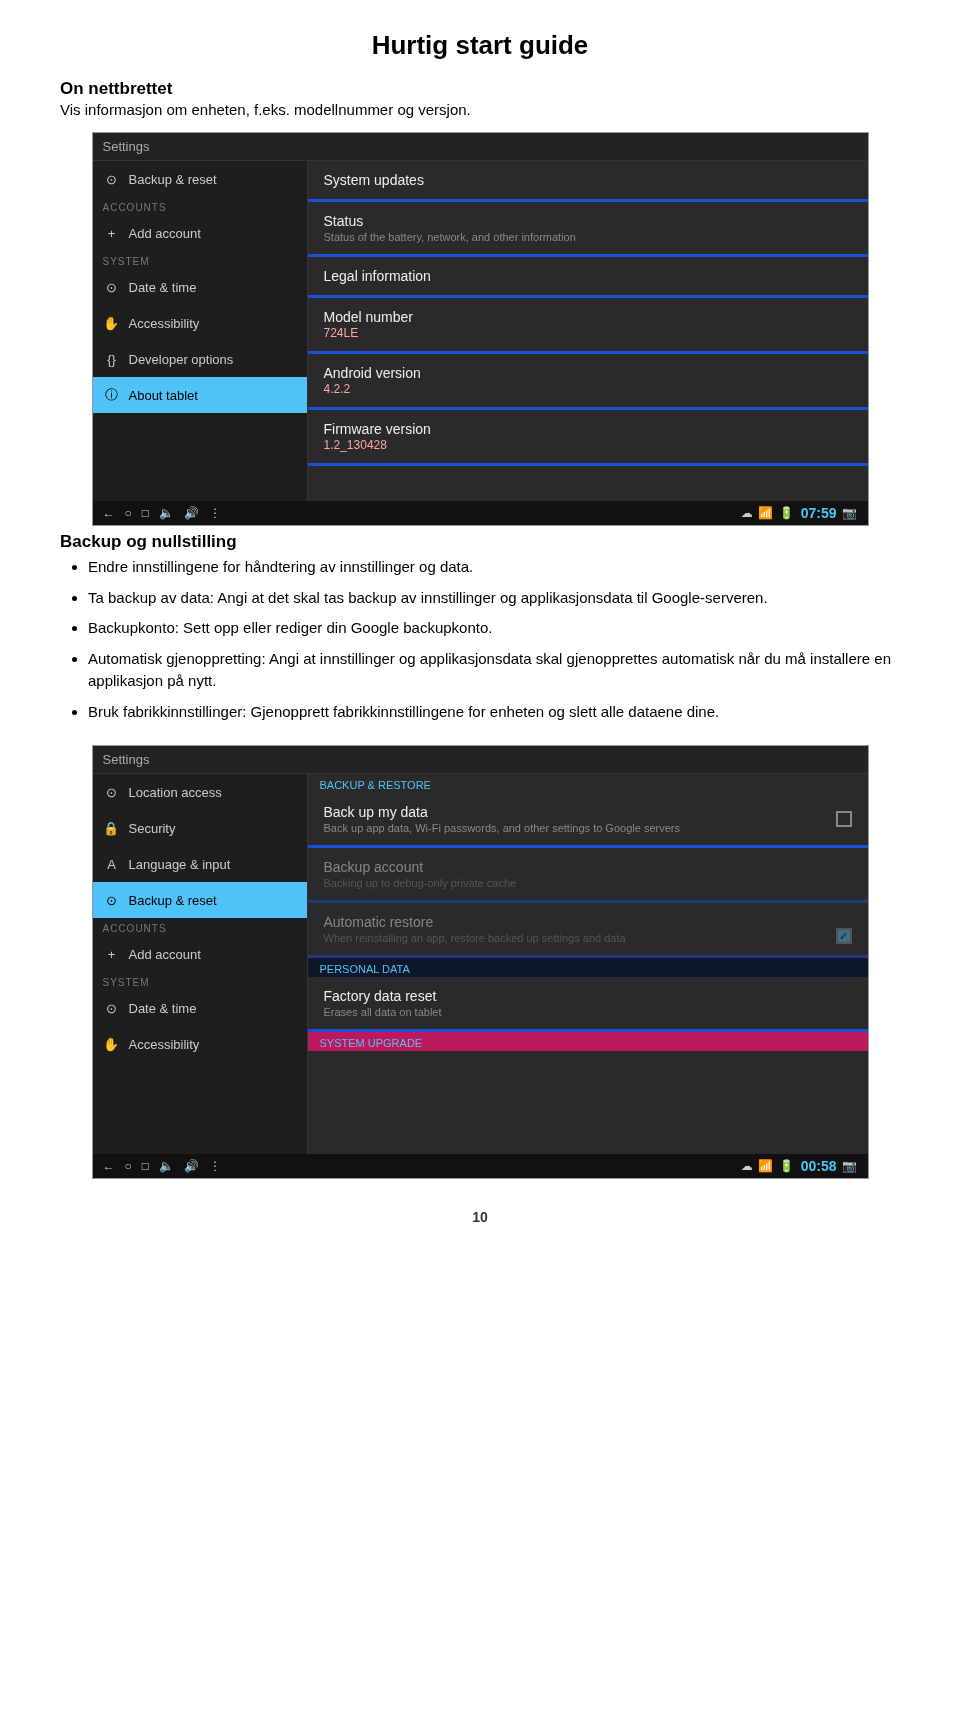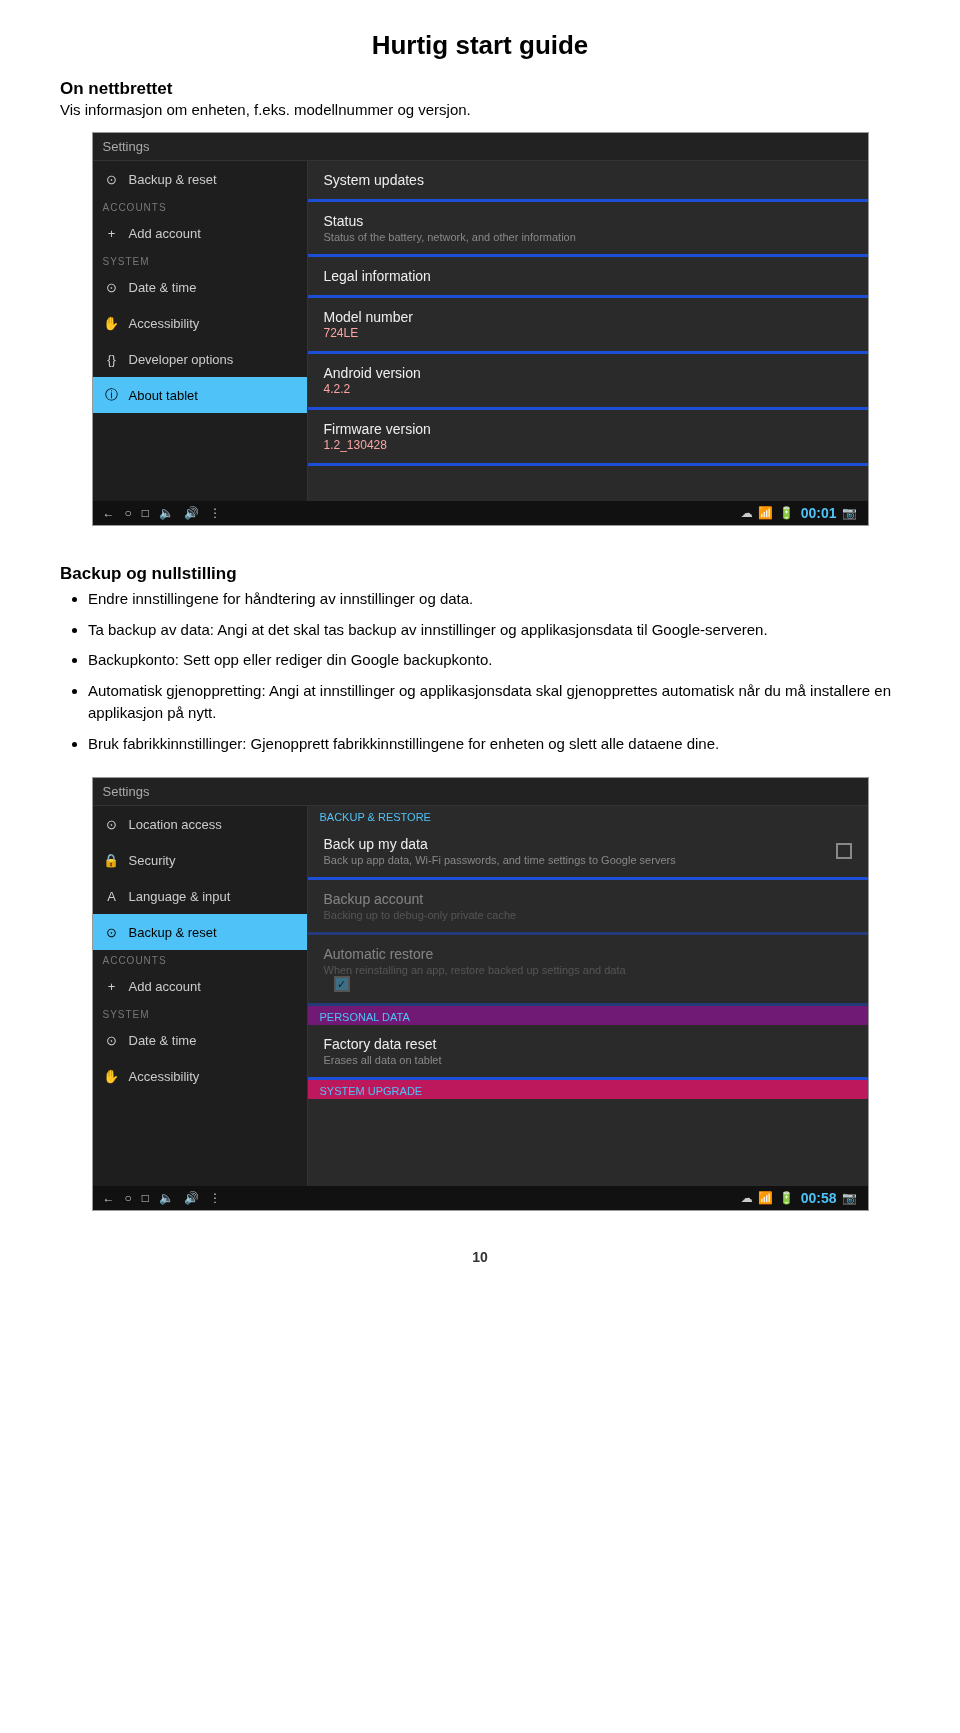--- a/index.html
+++ b/index.html
@@ -25,21 +25,21 @@
       font-size: 17px;
       font-weight: bold;
       margin-bottom: 4px;
     }
 
     
     .screenshot {
       border: 1px solid #999;
       background: #1a1a1a;
       width: 777px;
-      margin: 0 auto 38px auto;
+      margin: 0 auto 6px auto;
       overflow: hidden;
       position: relative;
     }
 
     
     .settings-header {
       background: #222;
       color: #aaa;
       font-size: 13px;
       padding: 6px 10px;
@@ -268,21 +268,21 @@
       <span>○</span>
       <span>□</span>
       <span>🔈</span>
       <span>🔊</span>
       <span>⋮</span>
     </div>
     <div class="status-right">
       <span>☁</span>
       <span>📶</span>
       <span>🔋</span>
-      <span class="status-clock">00:01</span>
+      <span class="status-clock">07:59</span>
       <span>📷</span>
     </div>
   </div>
 </div>
 
 <div class="bullet-section">
   <div class="section-heading">Backup og nullstilling</div>
   <ul>
     <li>Endre innstillingene for håndtering av innstillinger og data.</li>
     <li>Ta backup av data: Angi at det skal tas backup av innstillinger og applikasjonsdata til Google-serveren.</li>
@@ -342,39 +342,39 @@
       </div>
     </div>
 
     <div class="settings-content" style="padding: 0;">
 
       <div style="padding: 5px 12px 2px 12px; font-size: 11px; color: #4fc3f7; background: #2a2a2a;">BACKUP &amp; RESTORE</div>
 
       <div class="content-item" style="display:flex; align-items:center; justify-content:space-between;">
         <div>
           <div class="ci-title">Back up my data</div>
-          <div class="ci-sub">Back up app data, Wi-Fi passwords, and time settings to Google servers</div>
+          <div class="ci-sub">Back up app data, Wi-Fi passwords, and other settings to Google servers</div>
         </div>
         <div style="width:16px; height:16px; border:2px solid #888; margin-left:10px; flex-shrink:0;"></div>
       </div>
 
       <div class="content-item" style="opacity:0.45;">
         <div class="ci-title">Backup account</div>
         <div class="ci-sub">Backing up to debug-only private cache</div>
       </div>
 
-      <div class="content-item" style="display:flex; align-items:flex-start; justify-content:space-between; opacity:0.45;flex-direction:column;">
+      <div class="content-item" style="display:flex; align-items:flex-end; justify-content:space-between; opacity:0.45;">
         <div>
           <div class="ci-title">Automatic restore</div>
           <div class="ci-sub">When reinstalling an app, restore backed up settings and data</div>
         </div>
         <div style="width:16px; height:16px; border:2px solid #888; margin-left:10px; flex-shrink:0; background:#4fc3f7; display:flex; align-items:center; justify-content:center; font-size:11px; color:#000;">✓</div>
       </div>
 
-      <div style="padding: 5px 12px 2px 12px; font-size: 11px; color: #4fc3f7; background: #701a75;">PERSONAL DATA</div>
+      <div style="padding: 5px 12px 2px 12px; font-size: 11px; color: #4fc3f7; background: #0f172a;">PERSONAL DATA</div>
 
       <div class="content-item">
         <div class="ci-title">Factory data reset</div>
         <div class="ci-sub">Erases all data on tablet</div>
       </div>
 
       <div style="padding: 5px 12px 2px 12px; font-size: 11px; color: #4fc3f7; background: #be185d;">SYSTEM UPGRADE</div>
     </div>
   </div>
 

